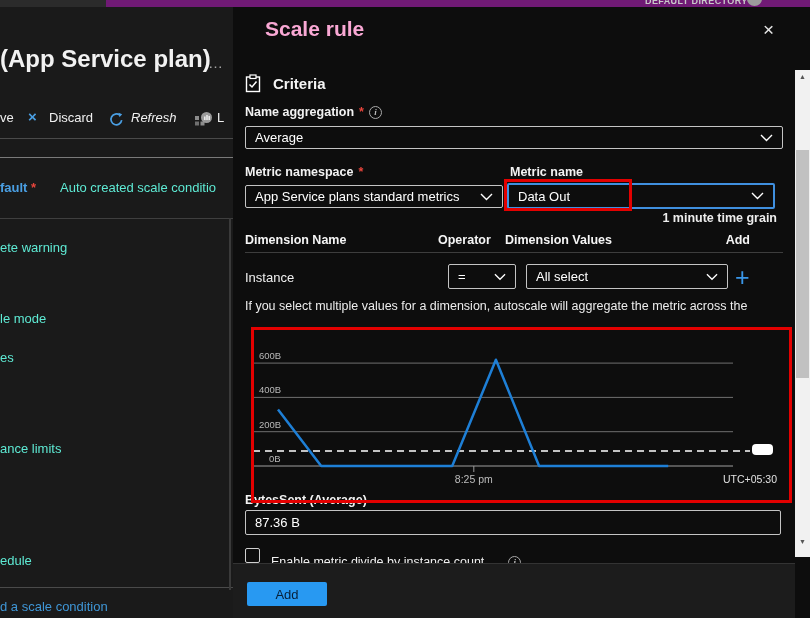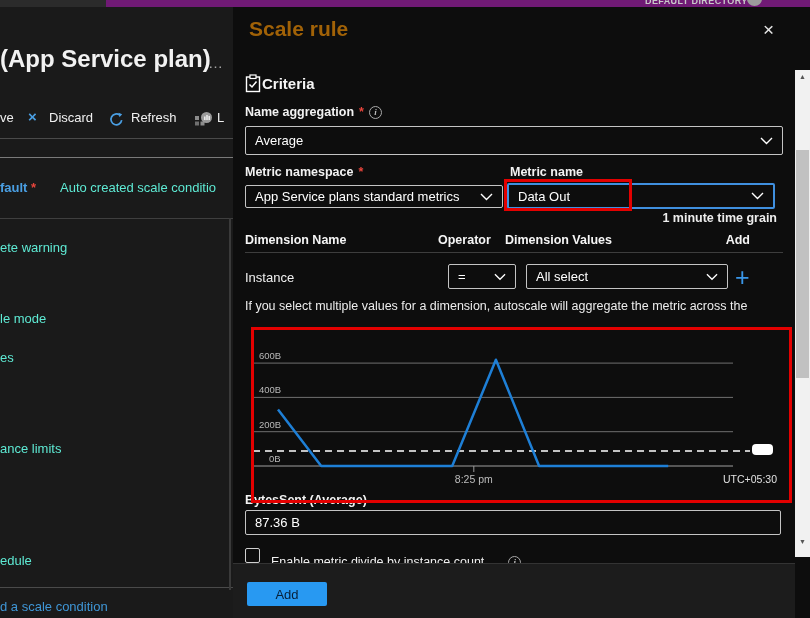--- a/index.html
+++ b/index.html
@@ -25,23 +25,23 @@
   .blue { color:#4a9fe3; }
   .divider { background:#4a4a4a; height:1px; }
   .tab-label { font-size:13px; font-weight:bold; color:#4a9fe3; white-space:nowrap; }
   .req { color:#e8453c; font-weight:bold; }
   .side-label { font-size:13px; color:#5eead4; white-space:nowrap; }
   .link { font-size:13px; color:#3f96d6; white-space:nowrap; cursor:pointer; }
   .pane-edge { left:229px; top:218px; width:2px; height:372px; background:#3a3a3a; }
 
   
   .panel { left:233px; top:7px; width:577px; height:611px; background:#0d0d0d; }
-  .panel-title { left:16px; top:10px; font-size:21px; font-weight:bold; color:#a16207; }
+  .panel-title { left:32px; top:10px; font-size:21px; font-weight:bold; color:#f9a8d4; }
   .close-btn { left:530px; top:13px; font-size:19px; color:#e6e6e6; font-weight:400; cursor:pointer; line-height:1; }
-  .section-hdr { left:12px; top:67px; display:flex; align-items:center; gap:1px; font-size:15px; font-weight:bold; color:#f5f5f5; }
+  .section-hdr { left:12px; top:67px; display:flex; align-items:center; gap:12px; font-size:15px; font-weight:bold; color:#f5f5f5; }
   .fld-label { font-size:12.5px; font-weight:bold; color:#f2f2f2; display:flex; align-items:center; gap:5px; white-space:nowrap; }
   .info-i { display:inline-flex; align-items:center; justify-content:center;
     width:13px; height:13px; border:1px solid #a9a9a9; border-radius:50%;
     color:#bdbdbd; font-size:9px; font-style:italic; font-weight:bold; font-family:"Liberation Serif",serif; }
   .dd { display:flex; align-items:center; justify-content:space-between;
     border:1px solid #c4c4c4; border-radius:2px; background:#0d0d0d;
     font-size:13px; color:#fff; padding:0 9px; cursor:pointer; }
   .dd.focused { border:2px solid #3f8fdf; }
   .note { font-size:12.5px; color:#ededed; white-space:nowrap; }
   .tbl-hdr { font-size:12.5px; font-weight:bold; color:#f5f5f5; white-space:nowrap; }
@@ -80,21 +80,21 @@
     <div class="abs blade-title">(App Service plan)</div>
     <div class="abs blade-ellipsis">…</div>
 
     <div class="abs tb" style="left:0;">ve</div>
     <div class="abs tb" style="left:28px; top:101px;"><span class="blue" style="font-size:15px; font-weight:bold;">×</span></div>
     <div class="abs tb" style="left:49px;">Discard</div>
     <svg class="abs" style="left:109px; top:105px;" width="15" height="15" viewBox="0 0 15 15">
       <path d="M12.7 8.2 A5.4 5.4 0 1 1 10.8 3.2" fill="none" stroke="#4a9fe3" stroke-width="1.7"></path>
       <path d="M9.6 0.8 L13.2 2.2 L10.4 5.2 Z" fill="#4a9fe3"></path>
     </svg>
-    <div class="abs tb" style="left:131px;">Refresh</div>
+    <div class="abs tb" style="left:131px;font-style:italic;">Refresh</div>
     <svg class="abs" style="left:194px; top:104px;" width="19" height="17" viewBox="0 0 19 17">
       <rect x="1" y="5" width="4" height="4" fill="#8c8c8c"></rect>
       <rect x="1" y="10.5" width="4" height="4" fill="#6f6f6f"></rect>
       <rect x="6.5" y="10.5" width="4" height="4" fill="#8c8c8c"></rect>
       <circle cx="12.5" cy="6.5" r="5.5" fill="#9a9a9a"></circle>
       <rect x="10" y="5.5" width="1.6" height="3.5" fill="#e8e8e8"></rect>
       <rect x="12.2" y="4" width="1.6" height="5" fill="#e8e8e8"></rect>
       <rect x="14.4" y="5" width="1.6" height="4" fill="#e8e8e8"></rect>
     </svg>
     <div class="abs tb" style="left:217px;">L</div>
@@ -131,21 +131,21 @@
         <path d="M4.5 10.5 L7 13 L11.5 7.5" fill="none" stroke="#fff" stroke-width="1.5"></path>
       </svg>
       <span>Criteria</span>
     </div>
 
     <div class="abs fld-label" style="left:12px; top:98px;">
       <span>Name aggregation</span>
       <span class="req">*</span>
       <span class="info-i">i</span>
     </div>
-    <div class="abs dd" style="left:12px; top:119px; width:538px; height:29px;">
+    <div class="abs dd" style="left:12px; top:119px; width:538px; height:23px;">
       <span>Average</span>
       <svg class="chev" width="13" height="8" viewBox="0 0 13 8">
           <path d="M1 1 L6.5 6.5 L12 1" fill="none" stroke="#fff" stroke-width="1.4"></path>
         </svg>
     </div>
 
     <div class="abs fld-label" style="left:12px; top:158px;">
       <span>Metric namespace</span>
       <span class="req">*</span>
     </div>

